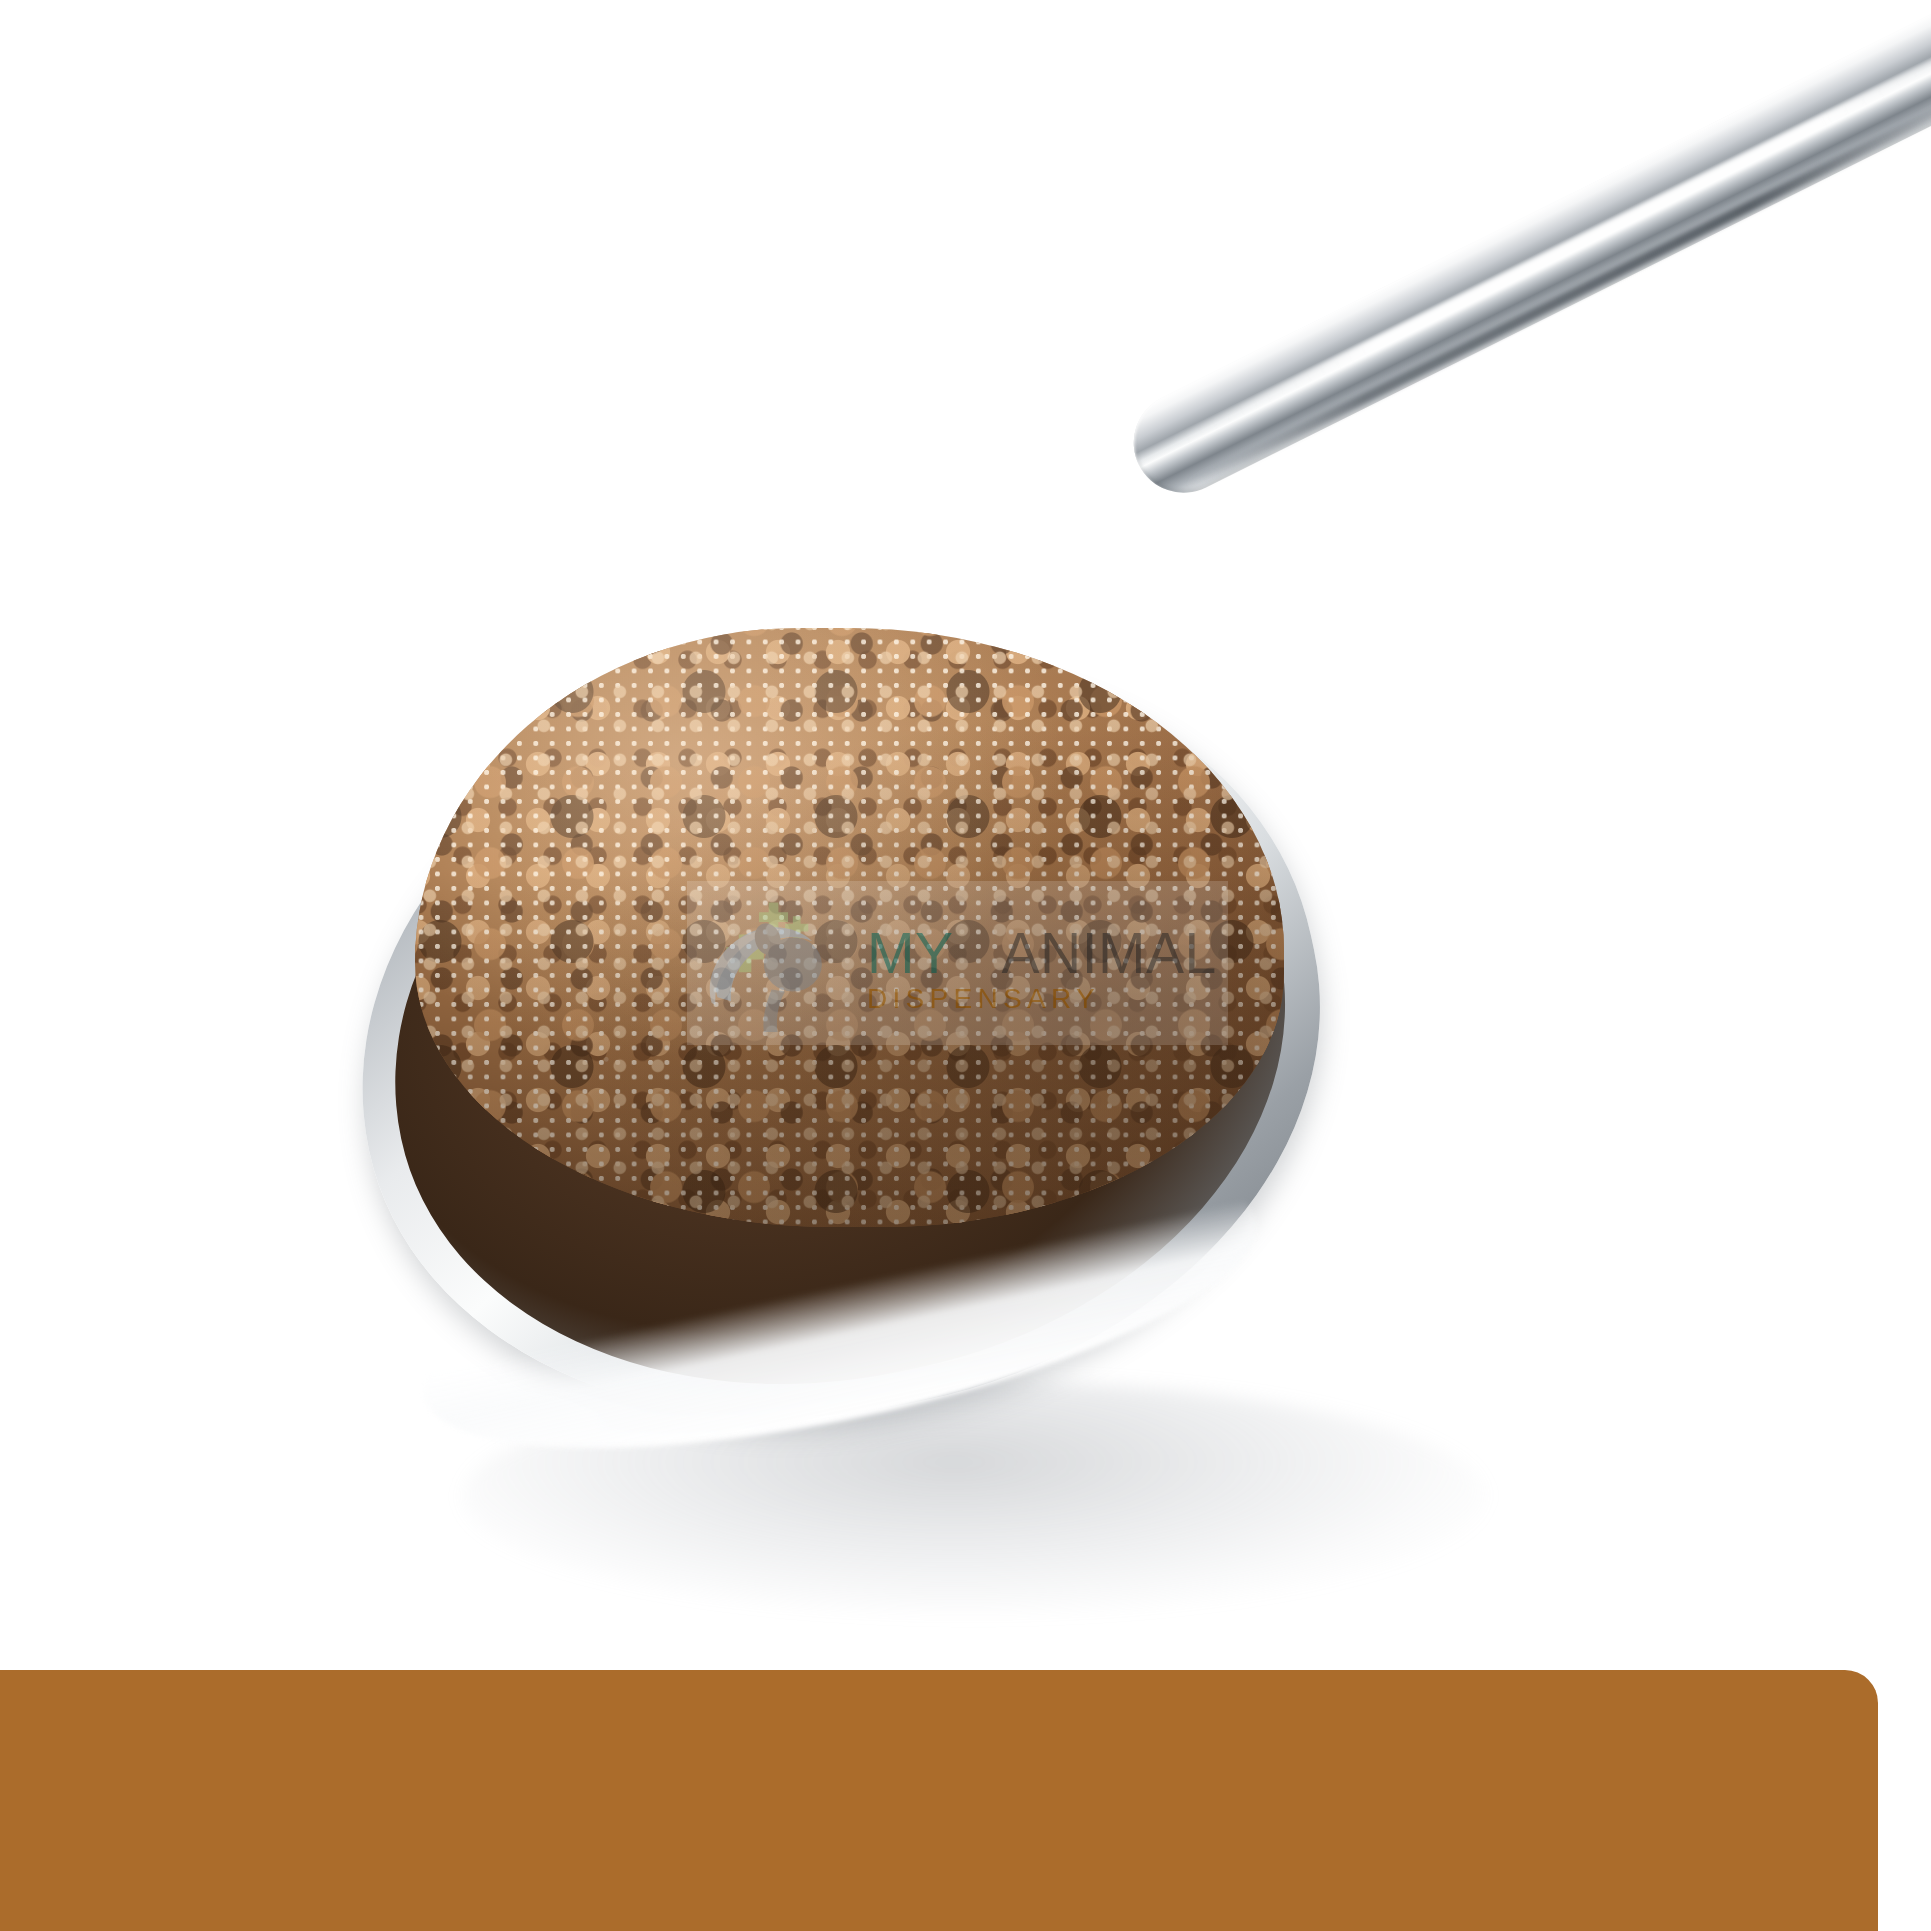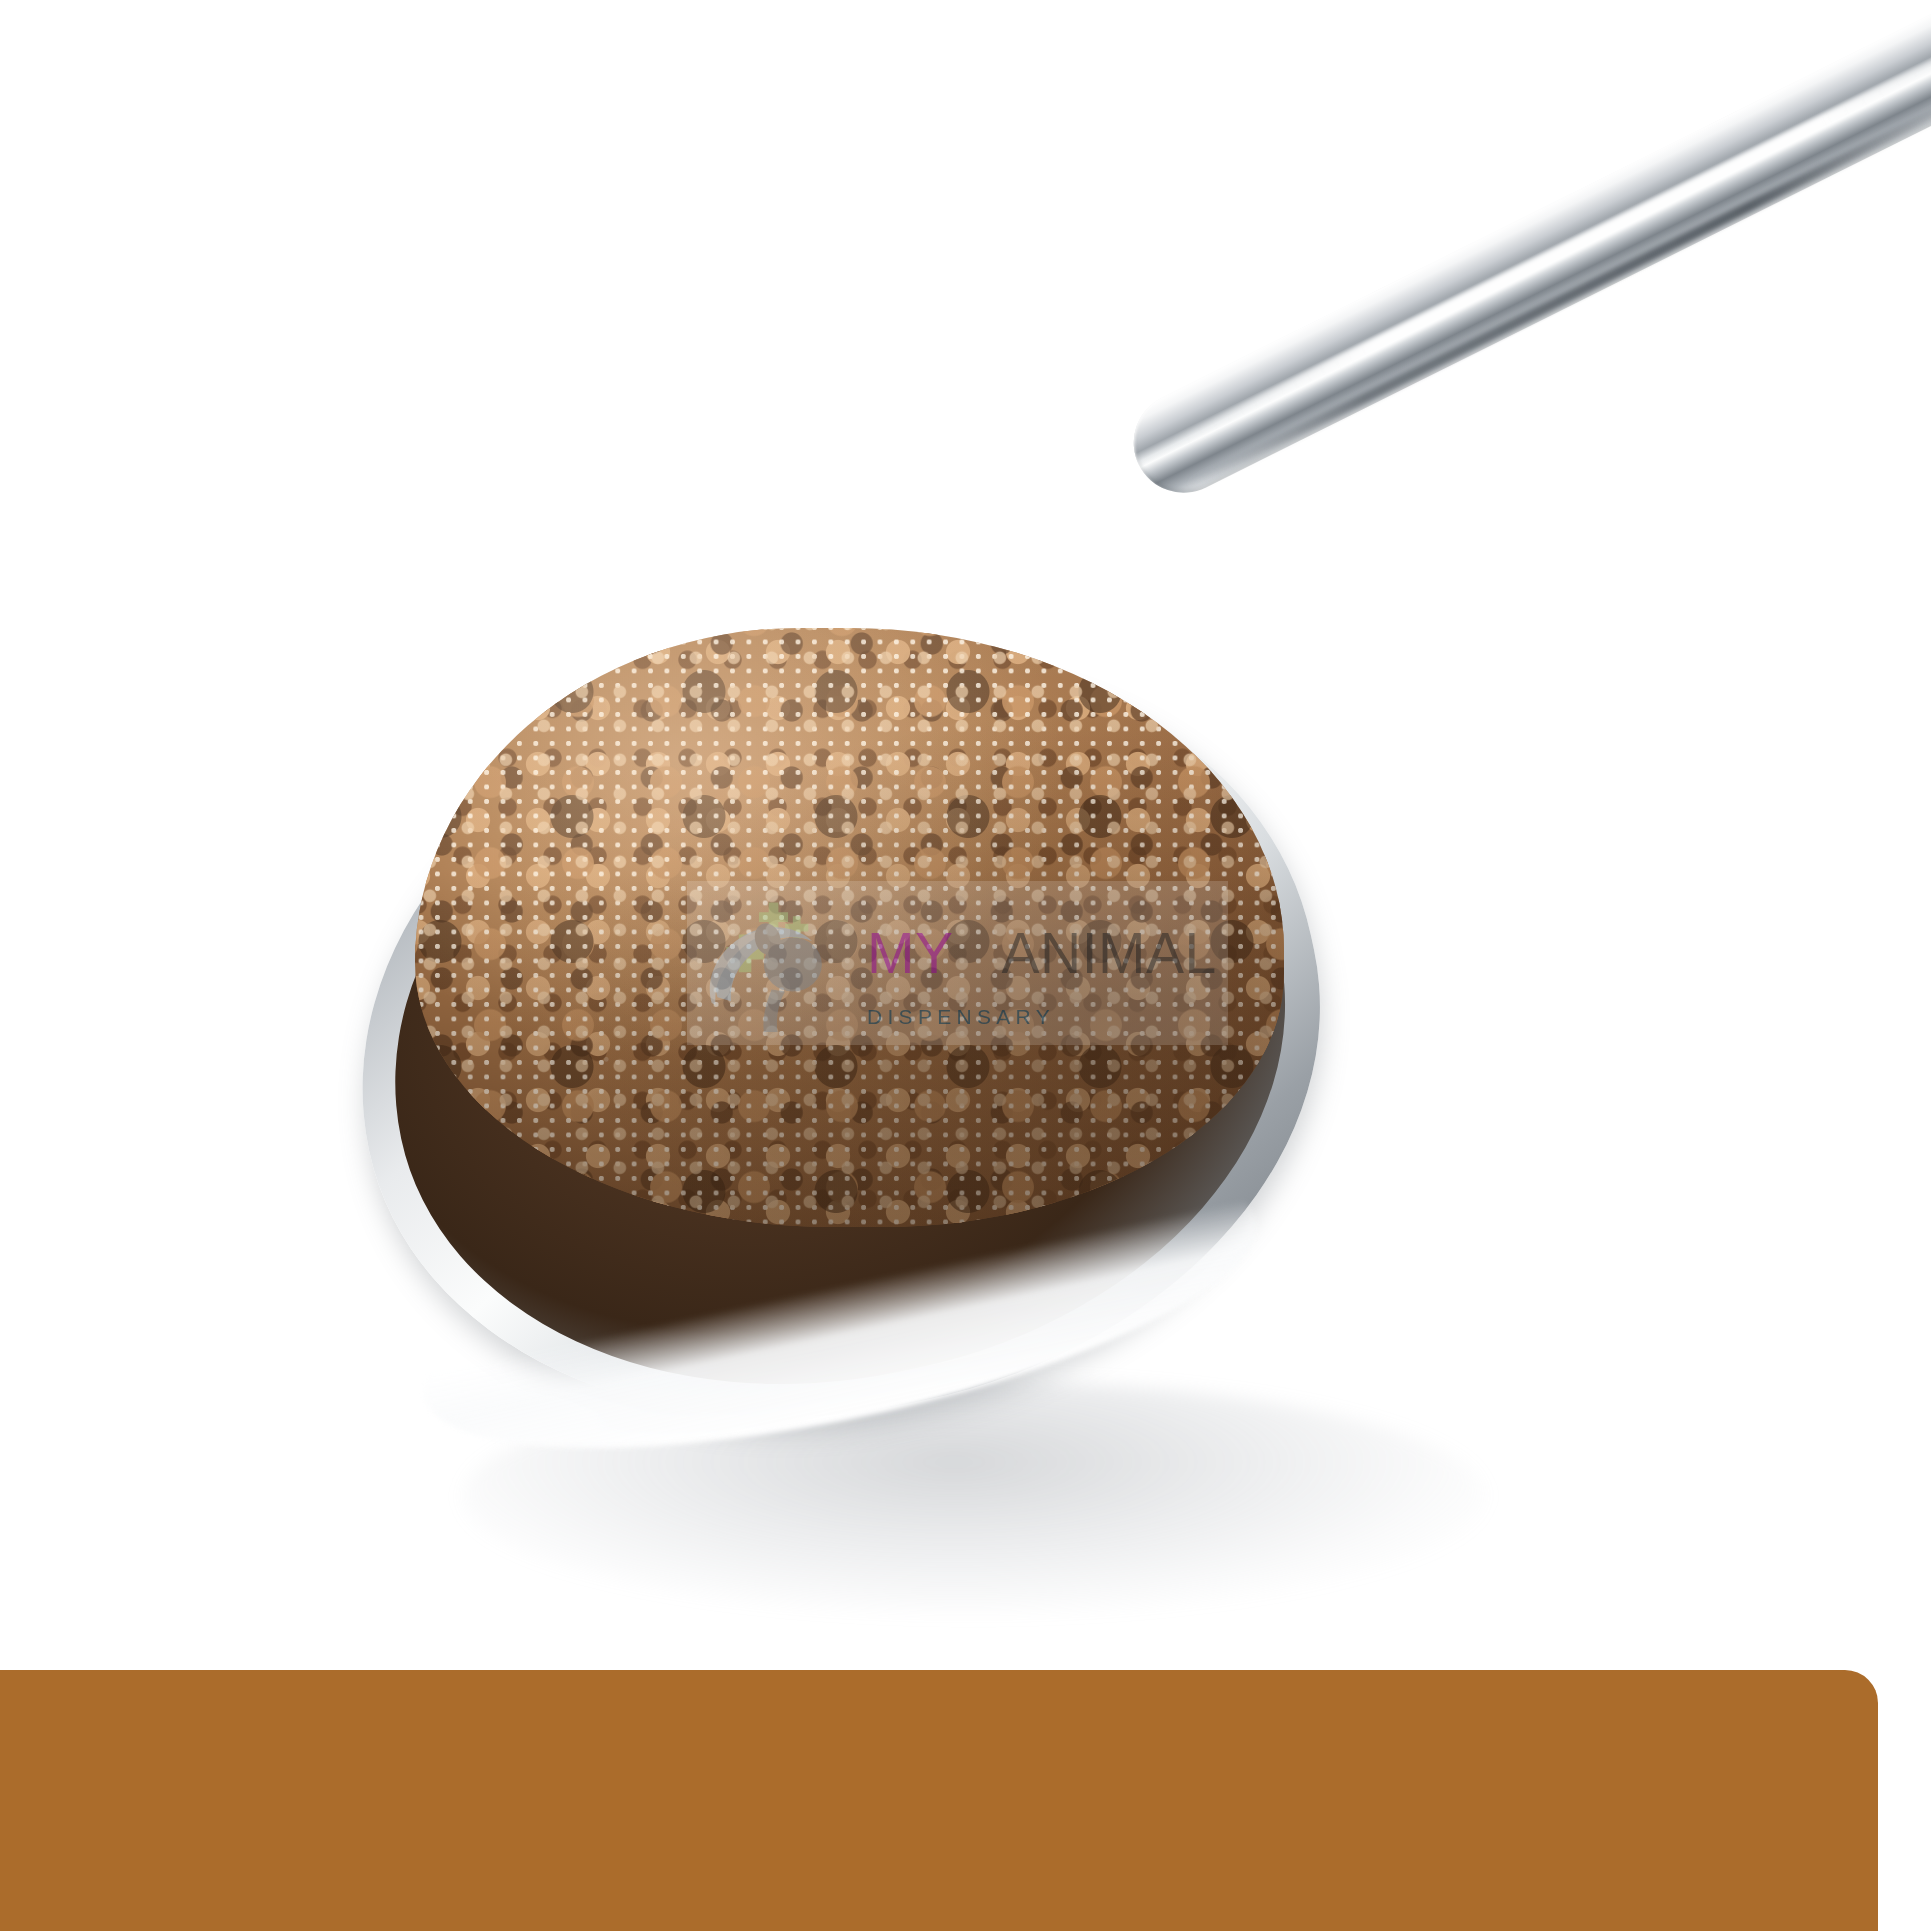--- a/index.html
+++ b/index.html
@@ -271,30 +271,30 @@
     top: 44px;
   }
   .wm-name {
     font-family: "Liberation Sans", sans-serif;
     font-size: 57px;
     font-weight: 400;
     letter-spacing: 0.5px;
     line-height: 1;
     white-space: nowrap;
   }
-  .wm-my   { color: #a21caf; }
+  .wm-my   { color: #0f766e; }
   .wm-anim { color: #3c3f42; margin-left: 48px; }
   .wm-sub {
     font-family: "Liberation Sans", sans-serif;
-    font-size: 21px;
+    font-size: 28px;
     font-weight: 400;
     letter-spacing: 5.3px;
-    color: #0c4a6e;
+    color: #a16207;
     line-height: 1;
-    margin-top: 24px;
+    margin-top: 3px;
     white-space: nowrap;
   }
 
   
   .bottom-bar {
     position: absolute;
     left: 0;
     bottom: 0;
     width: 1878px;
     height: 261px;

